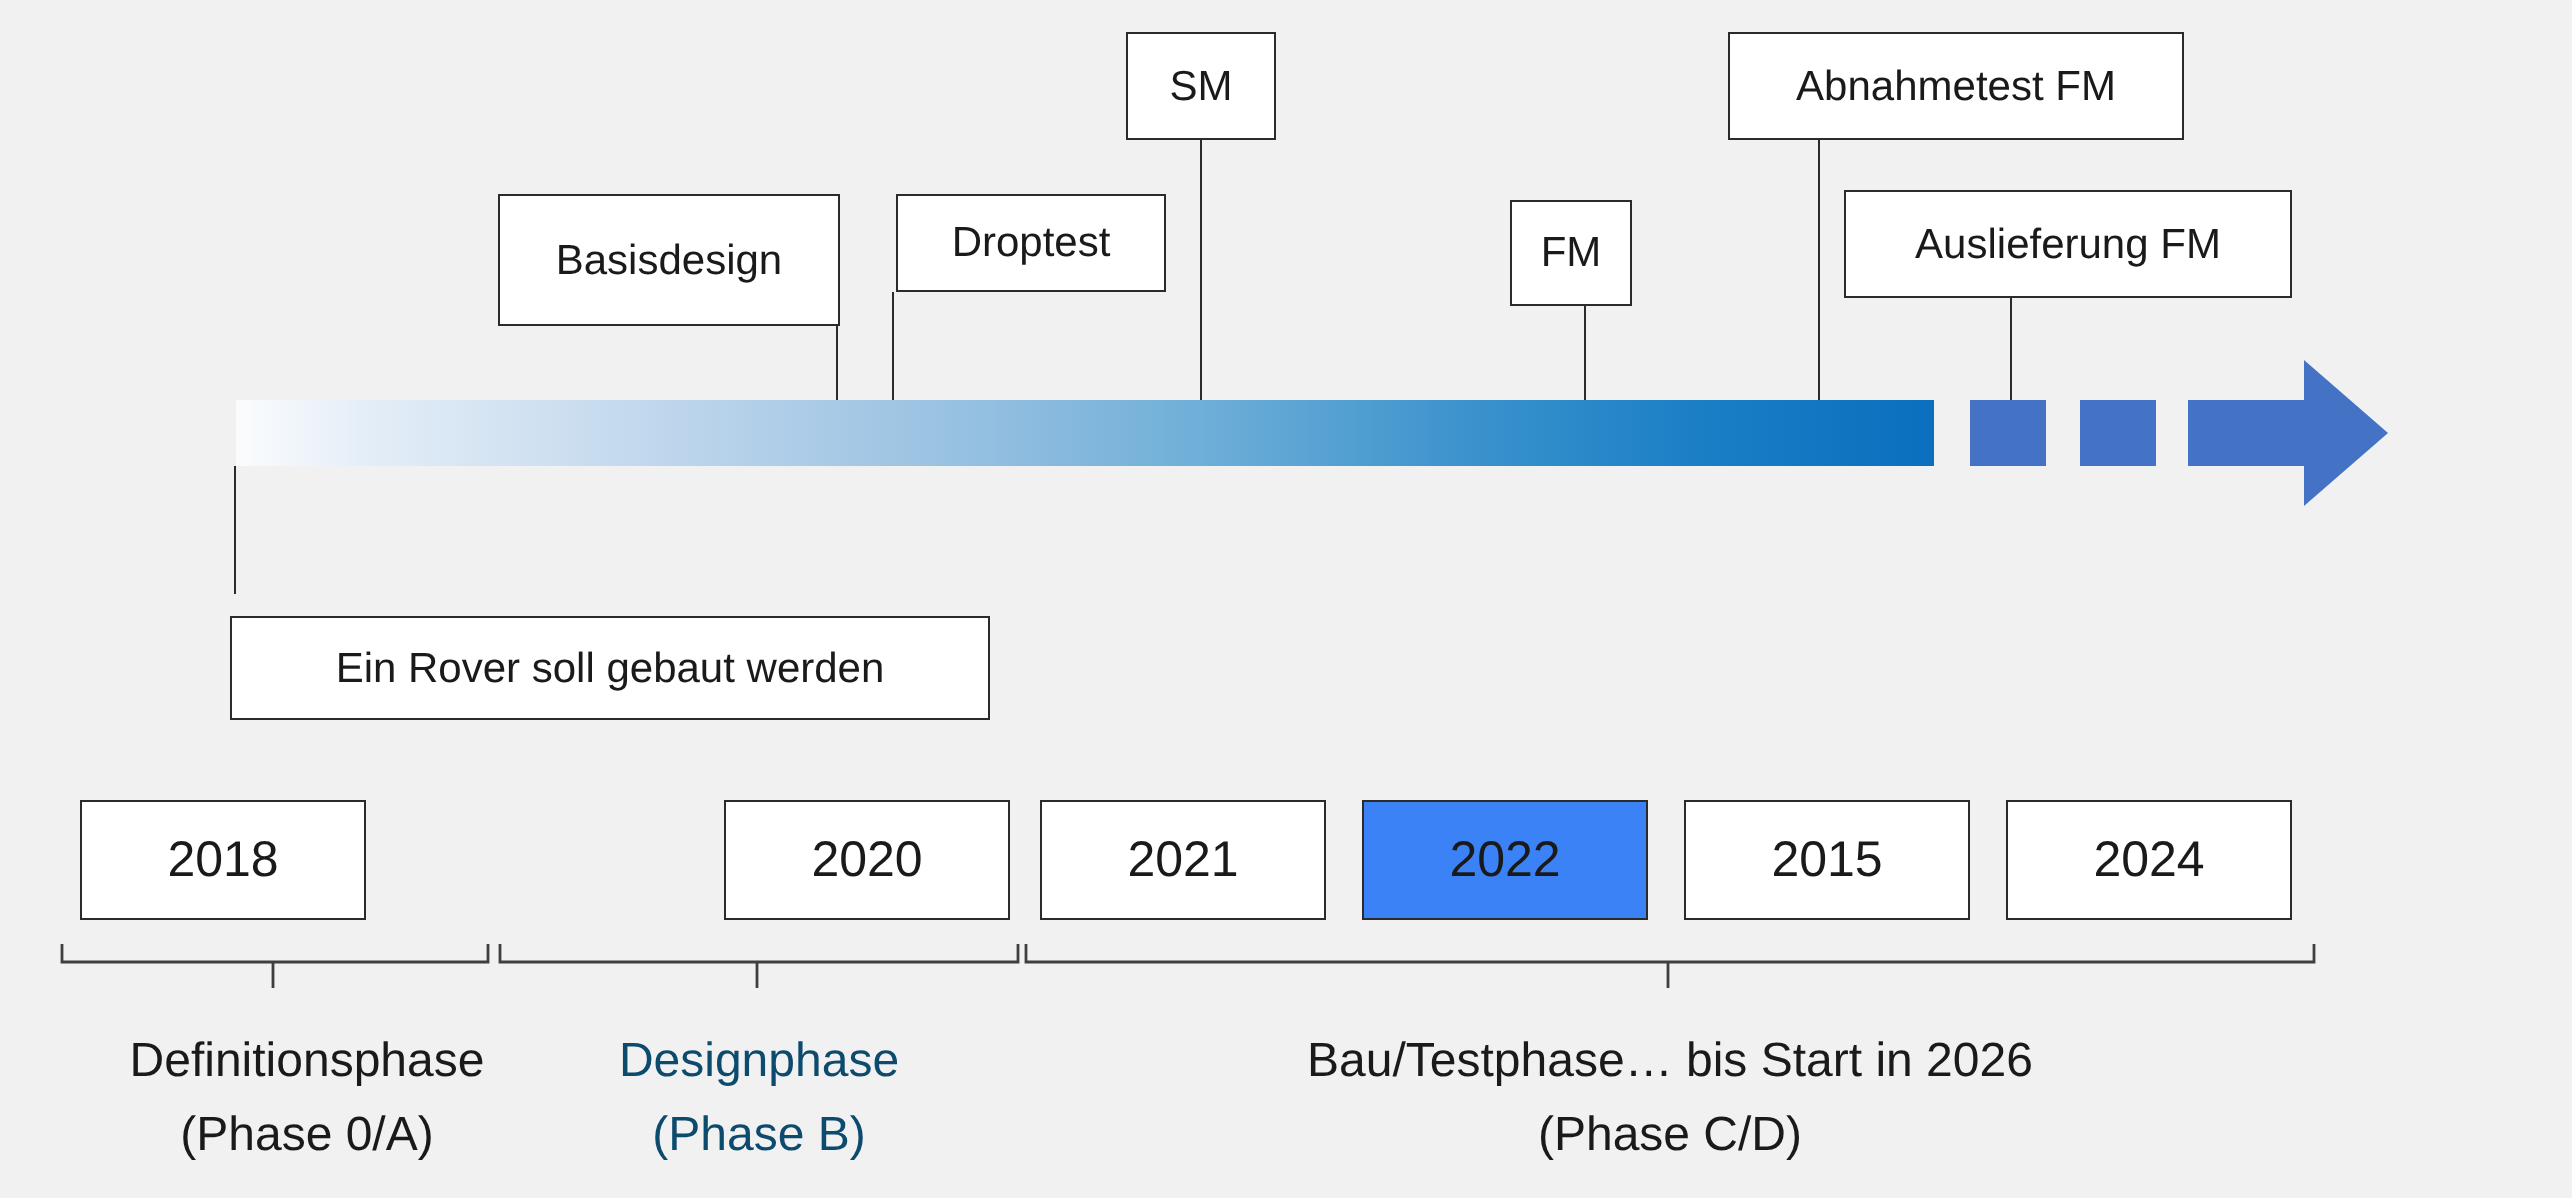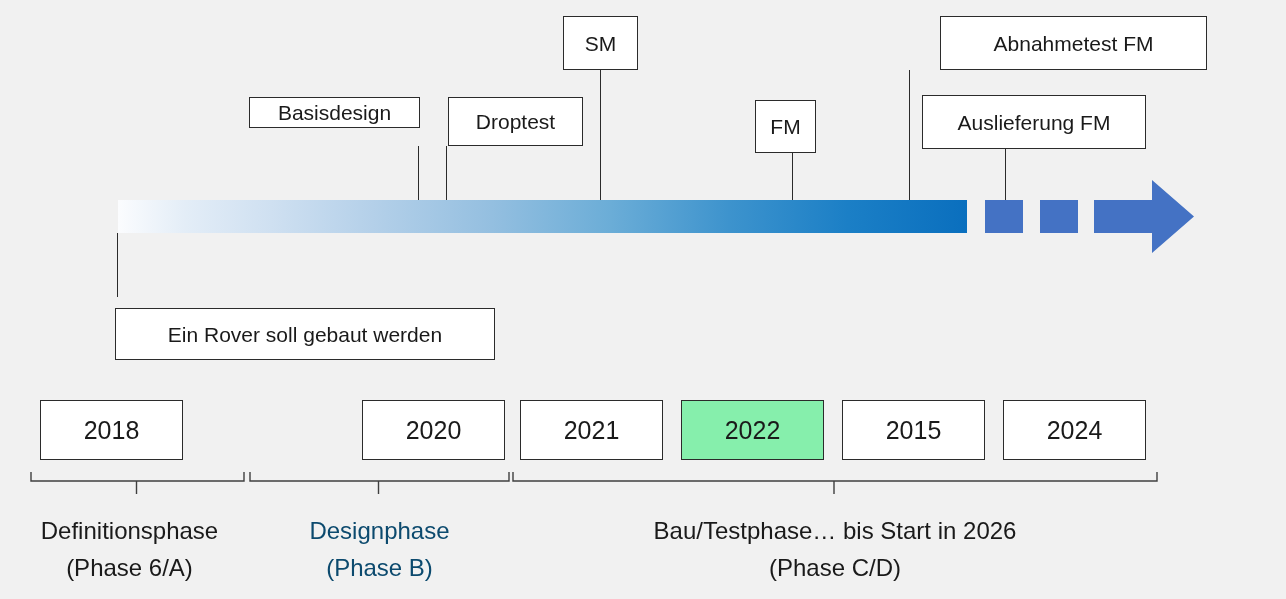--- a/index.html
+++ b/index.html
@@ -116,53 +116,53 @@
 <div id="stage" style="width: 1286px; height: 599px; background: rgb(241, 241, 241);">
 
   <div class="tl-bar" style="left: 118px; top: 200px; width: 849px; height: 33px;"></div>
   <div class="tl-dash tl-dash-1" style="left: 985px; width: 38px; top: 200px; height: 33px; background: rgb(68, 114, 196);"></div>
   <div class="tl-dash tl-dash-2" style="left: 1040px; width: 38px; top: 200px; height: 33px; background: rgb(68, 114, 196);"></div>
   <svg class="tl-arrow" viewBox="0 0 100 73" style="left: 1094px; top: 180px; width: 100px; height: 73px;">
     <polygon points="0,20 58,20 58,0 100,36.5 58,73 58,53 0,53" fill="#4472c4"></polygon>
   </svg>
 
   <div class="leader" id="leader-0" style="left: 418px; top: 146px; height: 54px; background: rgb(43, 43, 43);"></div>
-  <div class="callout" id="callout-0" style="left: 249px; top: 97px; width: 171px; height: 31px; border-color: rgb(43, 43, 43); background: rgb(255, 255, 255); color: rgb(26, 26, 26);">Basisdesign</div>
+  <div class="callout" id="callout-0" style="left: 249px; top: 97px; width: 171px; height: 66px; border-color: rgb(43, 43, 43); background: rgb(255, 255, 255); color: rgb(26, 26, 26);">Basisdesign</div>
 
   <div class="leader" id="leader-1" style="left: 446px; top: 146px; height: 54px; background: rgb(43, 43, 43);"></div>
   <div class="callout" id="callout-1" style="left: 448px; top: 97px; width: 135px; height: 49px; border-color: rgb(43, 43, 43); background: rgb(255, 255, 255); color: rgb(26, 26, 26);">Droptest</div>
 
   <div class="leader" id="leader-2" style="left: 600px; top: 70px; height: 130px; background: rgb(43, 43, 43);"></div>
   <div class="callout" id="callout-2" style="left: 563px; top: 16px; width: 75px; height: 54px; border-color: rgb(43, 43, 43); background: rgb(255, 255, 255); color: rgb(26, 26, 26);">SM</div>
 
   <div class="leader" id="leader-3" style="left: 792px; top: 153px; height: 47px; background: rgb(43, 43, 43);"></div>
   <div class="callout" id="callout-3" style="left: 755px; top: 100px; width: 61px; height: 53px; border-color: rgb(43, 43, 43); background: rgb(255, 255, 255); color: rgb(26, 26, 26);">FM</div>
 
   <div class="leader" id="leader-4" style="left: 909px; top: 70px; height: 130px; background: rgb(43, 43, 43);"></div>
-  <div class="callout" id="callout-4" style="left: 940px; top: 16px; width: 267px; height: 54px; border-color: rgb(43, 43, 43); background: rgb(255, 255, 255); color: rgb(26, 26, 26);">Abnahmetest FM</div>
+  <div class="callout" id="callout-4" style="left: 864px; top: 16px; width: 228px; height: 54px; border-color: rgb(43, 43, 43); background: rgb(255, 255, 255); color: rgb(26, 26, 26);">Abnahmetest FM</div>
 
   <div class="leader" id="leader-5" style="left: 1005px; top: 149px; height: 51px; background: rgb(43, 43, 43);"></div>
   <div class="callout" id="callout-5" style="left: 922px; top: 95px; width: 224px; height: 54px; border-color: rgb(43, 43, 43); background: rgb(255, 255, 255); color: rgb(26, 26, 26);">Auslieferung FM</div>
 
   <div class="leader" id="leader-6" style="left: 117px; top: 233px; height: 64px; background: rgb(43, 43, 43);"></div>
   <div class="callout" id="callout-6" style="left: 115px; top: 308px; width: 380px; height: 52px; border-color: rgb(43, 43, 43); background: rgb(255, 255, 255); color: rgb(26, 26, 26);">Ein Rover soll gebaut werden</div>
 
   <div class="year-box" id="year-0" style="left: 40px; border-color: rgb(43, 43, 43); background: rgb(255, 255, 255);">2018</div>
   <div class="year-box" id="year-2" style="left: 362px; border-color: rgb(43, 43, 43); background: rgb(255, 255, 255);">2020</div>
   <div class="year-box" id="year-3" style="left: 520px; border-color: rgb(43, 43, 43); background: rgb(255, 255, 255);">2021</div>
-  <div class="year-box" id="year-4" style="left: 681px; border-color: rgb(43, 43, 43); background: #86efac;">2022</div>
+  <div class="year-box" id="year-4" style="left: 681px; border-color: rgb(43, 43, 43); background: #3b82f6;">2022</div>
   <div class="year-box" id="year-5" style="left: 842px; border-color: rgb(43, 43, 43); background: rgb(255, 255, 255);">2015</div>
   <div class="year-box" id="year-6" style="left: 1003px; border-color: rgb(43, 43, 43); background: rgb(255, 255, 255);">2024</div>
 
   <svg class="bracket" id="bracket-0" preserveAspectRatio="none" viewBox="0 0 215 26" style="left: 30px; width: 215px;">
     <path d="M1,2 L1,11 L106.5,11 L106.5,24 L106.5,11 L214,11 L214,2" fill="none" stroke="#3f3f3f" stroke-width="1.4" vector-effect="non-scaling-stroke"></path>
   </svg>
-  <div class="phase-label" id="phase-label-0" style="left: 22px; top: 512px; width: 215px; color: rgb(26, 26, 26);">
+  <div class="phase-label" id="phase-label-0" style="left: 46px; top: 512px; width: 215px; color: rgb(26, 26, 26);">
     <div>Definitionsphase</div>
-    <div>(Phase 6/A)</div>
+    <div>(Phase 0/A)</div>
   </div>
 
   <svg class="bracket" id="bracket-1" preserveAspectRatio="none" viewBox="0 0 261 26" style="left: 249px; width: 261px;">
     <path d="M1,2 L1,11 L129.5,11 L129.5,24 L129.5,11 L260,11 L260,2" fill="none" stroke="#3f3f3f" stroke-width="1.4" vector-effect="non-scaling-stroke"></path>
   </svg>
   <div class="phase-label" id="phase-label-1" style="left: 249px; top: 512px; width: 261px; color: #0c4a6e;">
     <div>Designphase</div>
     <div>(Phase B)</div>
   </div>
 

